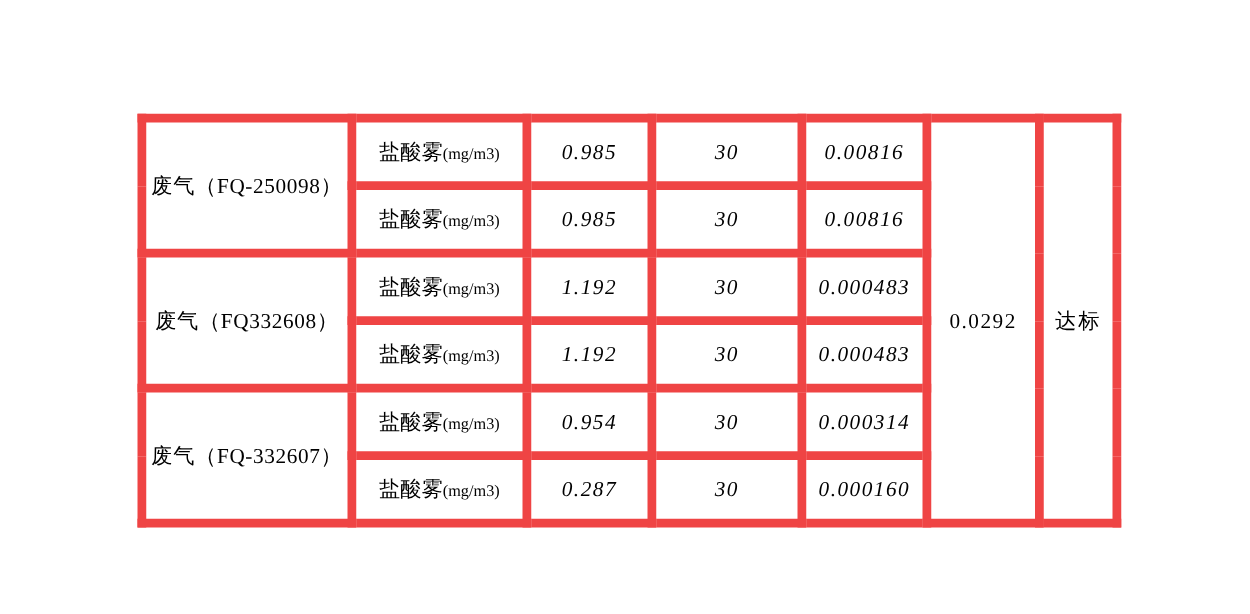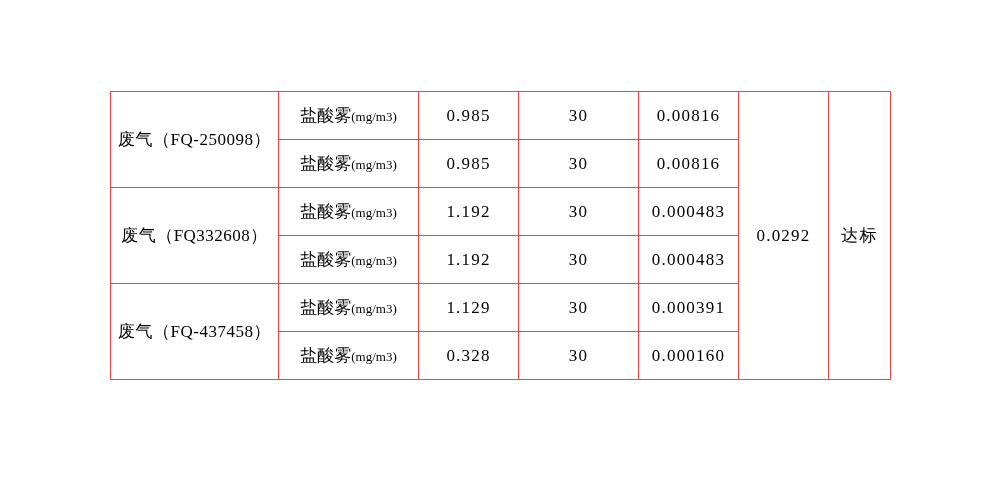--- a/index.html
+++ b/index.html
@@ -29,21 +29,21 @@
     top: 91px;
     width: 780px;
   }
   table.data-table {
     border-collapse: collapse;
     table-layout: fixed;
     width: 780px;
     background: #ffffff;
   }
   table.data-table td {
-    border: 1px solid #ef4444;
+    border: 7px solid #ef4444;
     text-align: center;
     vertical-align: middle;
     padding: 0;
     height: 47px;
     font-size: 17px;
     font-family: "Liberation Serif", serif;
     color: #000000;
     white-space: nowrap;
   }
   
@@ -62,20 +62,21 @@
   .cell-param {
     font-size: 16px;
   }
   .cell-param .unit {
     font-size: 13px;
     letter-spacing: 0;
   }
   .cell-num {
     font-size: 17px;
     letter-spacing: 1.2px;
+    font-style: italic;
   }
   .cell-total {
     font-size: 17px;
     letter-spacing: 1.2px;
   }
   .cell-result {
     font-size: 17px;
     letter-spacing: 1.5px;
   }
 </style>
@@ -117,28 +118,28 @@
           <td class="cell-num">30</td>
           <td class="cell-num">0.000483</td>
         </tr>
         <tr>
           <td class="cell-param"><span>盐酸雾</span><span class="unit">(mg/m3)</span></td>
           <td class="cell-num">1.192</td>
           <td class="cell-num">30</td>
           <td class="cell-num">0.000483</td>
         </tr>
         <tr>
-          <td class="cell-source" rowspan="2">废气（FQ-437458）</td>
+          <td class="cell-source" rowspan="2">废气（FQ-332607）</td>
           <td class="cell-param"><span>盐酸雾</span><span class="unit">(mg/m3)</span></td>
-          <td class="cell-num">1.129</td>
+          <td class="cell-num">0.954</td>
           <td class="cell-num">30</td>
-          <td class="cell-num">0.000391</td>
+          <td class="cell-num">0.000314</td>
         </tr>
         <tr>
           <td class="cell-param"><span>盐酸雾</span><span class="unit">(mg/m3)</span></td>
-          <td class="cell-num">0.328</td>
+          <td class="cell-num">0.287</td>
           <td class="cell-num">30</td>
           <td class="cell-num">0.000160</td>
         </tr>
       </tbody>
     </table>
   </div>
 </div>
 
 </body></html>

